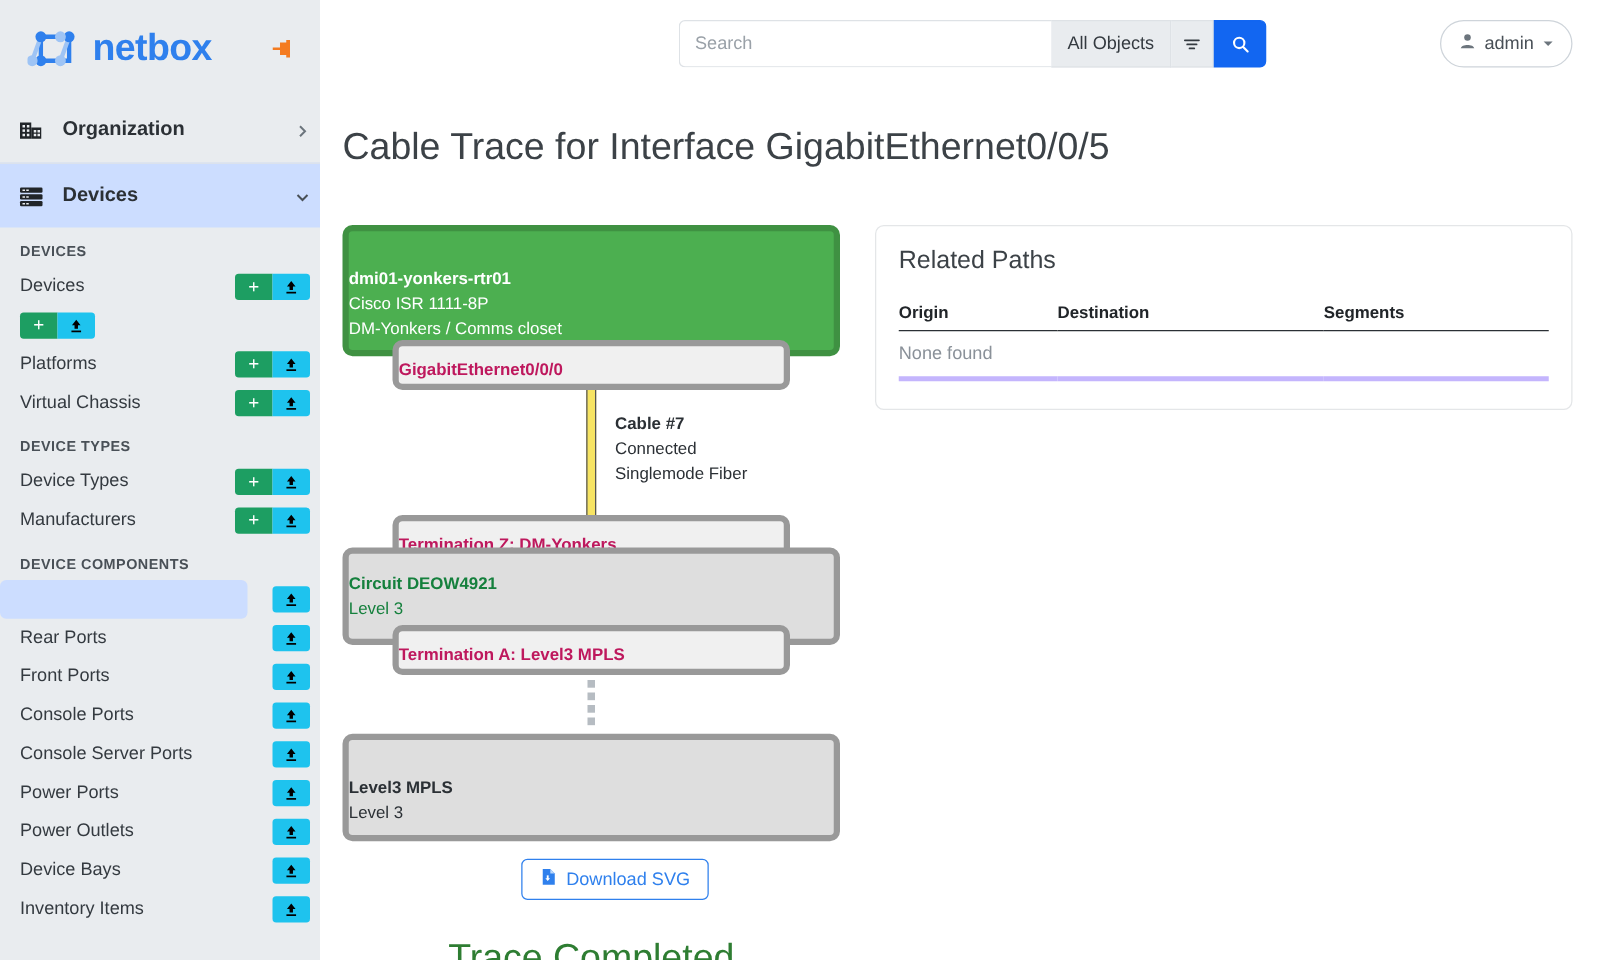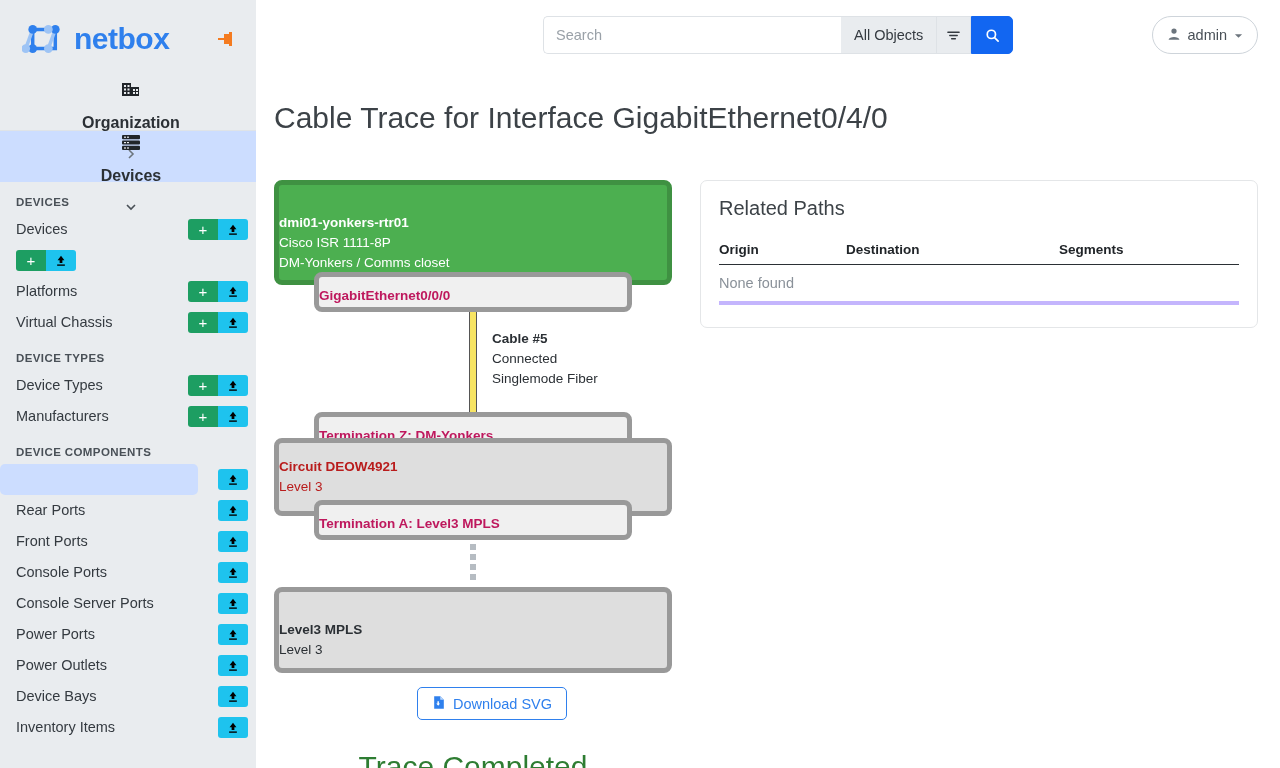--- a/index.html
+++ b/index.html
@@ -31,21 +31,20 @@
   .brand-mark { width: 44px; height: 40px; flex: 0 0 44px; }
   .brand-word { font-size: 30px; font-weight: 700; color: #2f80ed; letter-spacing: -0.5px; line-height: 1; }
   .pin-icon { width: 16px; height: 16px; flex: 0 0 16px; margin-right: 4px; }
 
   .nav-group {
     display: flex; align-items: center;
     height: 52px;
     padding: 0 8px 0 14px;
     gap: 14px;
     cursor: pointer;
-    flex-direction: column;
   }
   .nav-group + .nav-group { border-top: 1px solid #dfe3e7; }
   .nav-group.active { background: #ccddff; }
   .nav-group .g-icon { width: 22px; height: 22px; flex: 0 0 22px; display: flex; align-items: center; justify-content: center; }
   .nav-group .g-label { flex: 1; font-size: 16px; font-weight: 700; color: #2b3035; }
   .nav-group .g-chev { width: 12px; height: 12px; flex: 0 0 12px; color: #6c757d; }
 
   .sec-head {
     font-size: 11.5px; font-weight: 700; letter-spacing: 0.4px;
     color: #495057; text-transform: uppercase;
@@ -145,21 +144,21 @@
   }
   .node-term {
     background: #f0f0f0; border-color: #999999;
     color: #be185d;
     height: 40px; line-height: 38px;
     width: 318px; margin: 0 auto;
     font-size: 13.5px; font-weight: 700;
   }
   .node-pass {
     background: #dedede; border-color: #999999;
-    color: #b91c1c;
+    color: #15803d;
     width: 398px; height: 78px;
     padding-top: 14px;
   }
   .node-endpoint {
     background: #dedede; border-color: #999999;
     color: #2b3035;
     width: 398px; height: 86px;
     padding-top: 28px;
   }
 
@@ -526,39 +525,39 @@
         </span>
         <span>admin</span>
         <span>
           <svg viewBox="0 0 10 10" width="9" height="9" fill="#6c757d">
               <polygon points="1,3.5 9,3.5 5,7.5"></polygon>
             </svg>
         </span>
       </div>
     </div>
 
-    <h1 class="page-title">Cable Trace for Interface GigabitEthernet0/4/0</h1>
+    <h1 class="page-title">Cable Trace for Interface GigabitEthernet0/0/5</h1>
 
     <div class="content">
 
       <div class="col-trace">
         <div class="trace">
 
           <div class="node node-device">
             <div class="n-title">dmi01-yonkers-rtr01</div>
             <div class="n-sub">Cisco ISR 1111-8P</div>
             <div class="n-sub">DM-Yonkers / Comms closet</div>
           </div>
 
           <div class="node node-term pull-up-13">GigabitEthernet0/0/0</div>
 
           <div class="cable-gap">
             <span class="cable-line"></span>
             <div class="cable-label">
-              <div class="c-name">Cable #5</div>
+              <div class="c-name">Cable #7</div>
               <div class="c-line">Connected</div>
               <div class="c-line">Singlemode Fiber</div>
             </div>
           </div>
 
           <div class="node node-term">Termination Z: DM-Yonkers</div>
 
           <div class="node node-pass pull-up-14">
             <div class="n-title">Circuit DEOW4921</div>
             <div class="n-sub">Level 3</div>

